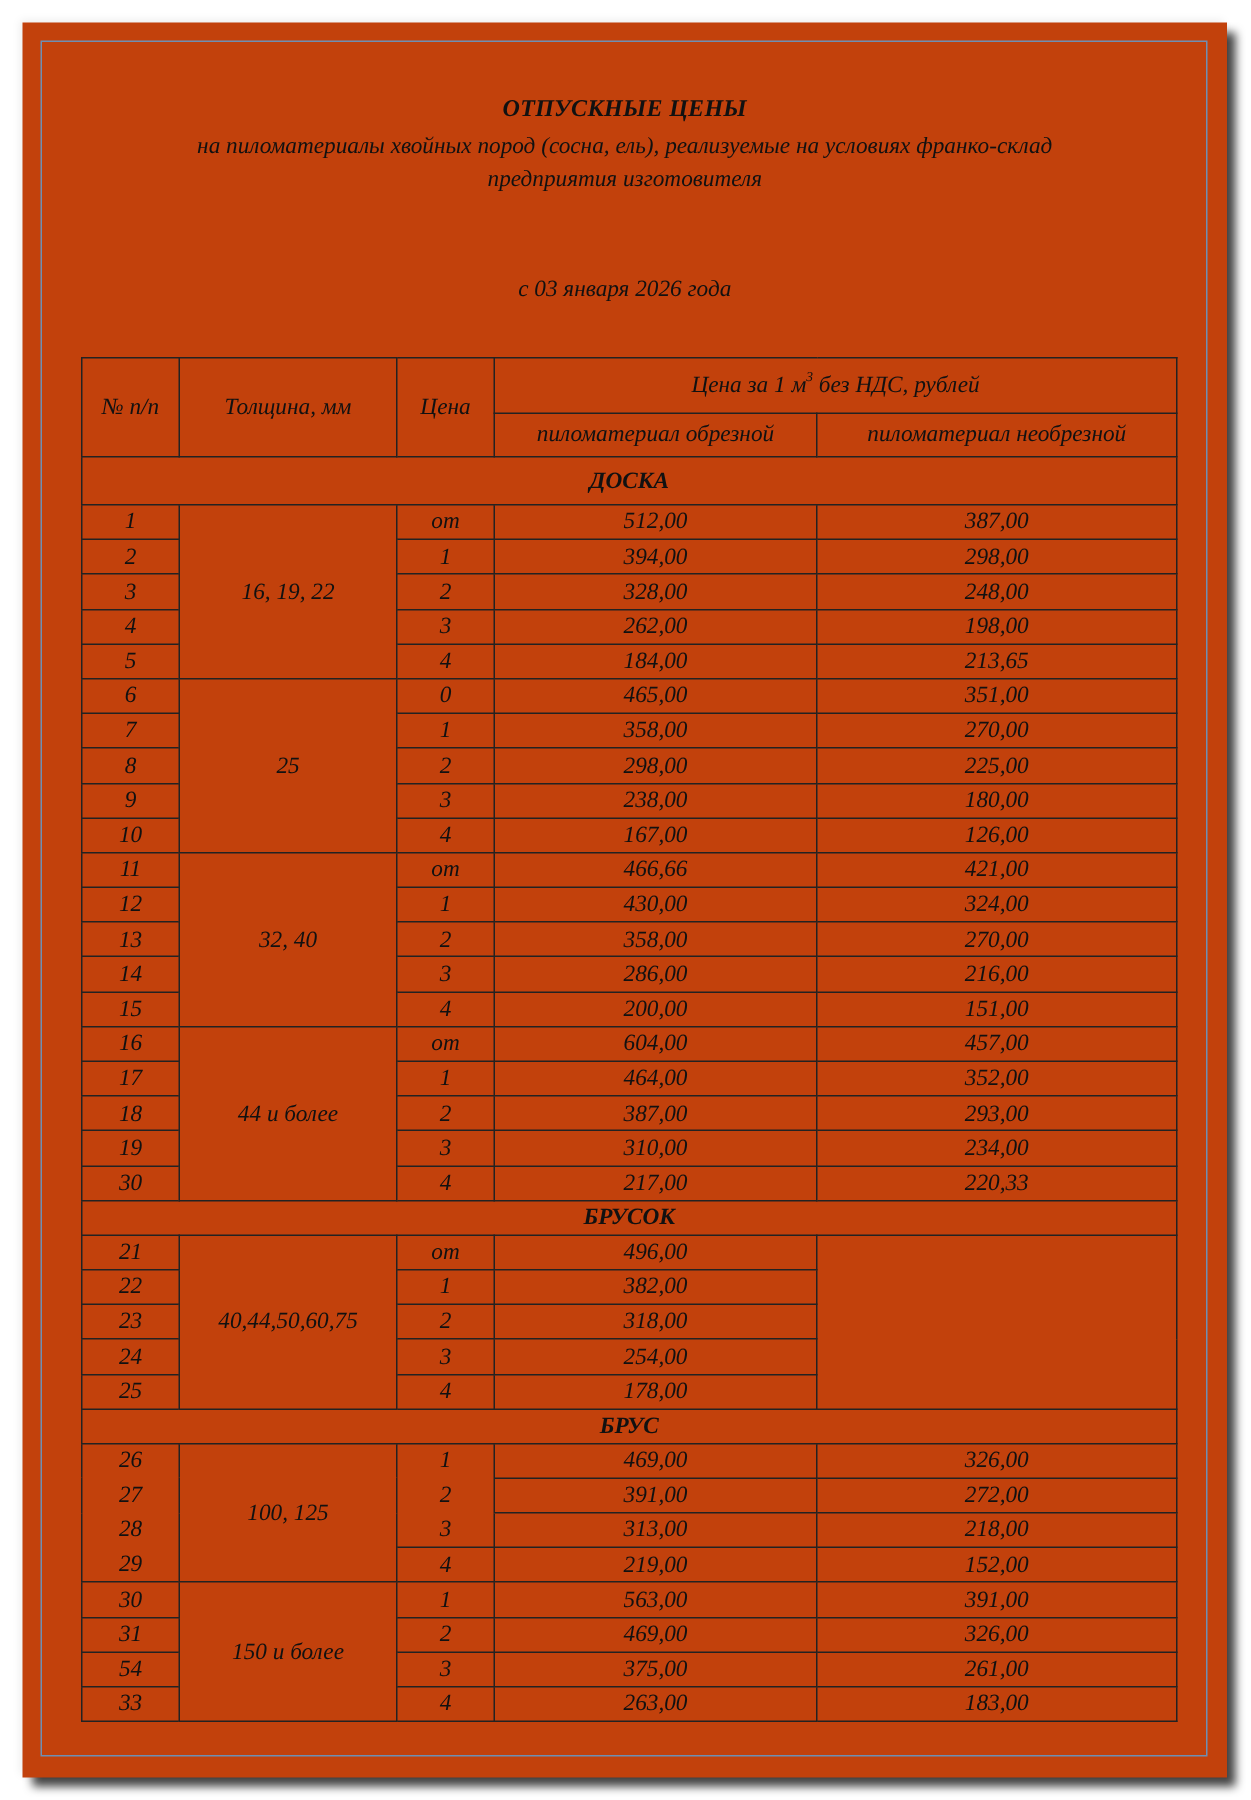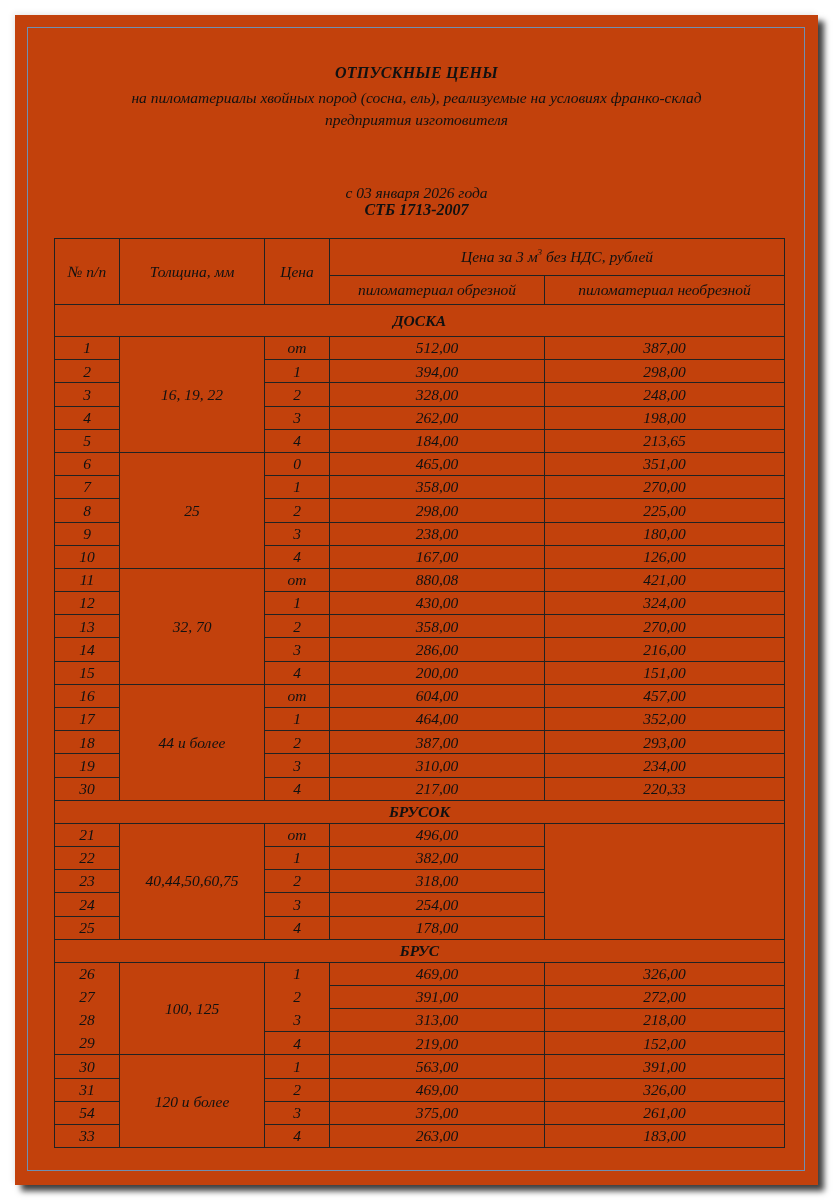--- a/index.html
+++ b/index.html
@@ -47,36 +47,35 @@
 </head>
 <body>
 
 <div class="page">
   <div class="frame"></div>
 
   <div class="center-line title">ОТПУСКНЫЕ ЦЕНЫ</div>
   <div class="center-line sub2">предприятия изготовителя</div>
   <div class="center-line sub1">на пиломатериалы хвойных пород (сосна, ель), реализуемые на условиях франко-склад</div>
   <div class="center-line date">с 03 января 2026 года</div>
-  <div class="center-line std">СТБ 1713-2007</div>
 
   <table class="price">
     <colgroup>
       <col style="width:65px">
         <col style="width:145px">
         <col style="width:65px">
         <col style="width:215px">
         <col style="width:240px">
     </colgroup>
     <thead>
       <tr>
         <th class="h1" rowspan="2">№ п/п</th>
         <th class="h1" rowspan="2">Толщина, мм</th>
         <th class="h1" rowspan="2">Цена</th>
-        <th class="h1" colspan="2"><span>Цена за 3 м</span><sup>3</sup><span style="white-space:pre"> без НДС, рублей</span></th>
+        <th class="h1" colspan="2"><span>Цена за 1 м</span><sup>3</sup><span style="white-space:pre"> без НДС, рублей</span></th>
       </tr>
       <tr>
         <th class="h2">пиломатериал обрезной</th>
         <th class="h2">пиломатериал необрезной</th>
       </tr>
     </thead>
     <tbody id="tbody">
         <tr class="section">
           <td colspan="5">ДОСКА</td>
         </tr>
@@ -137,23 +136,23 @@
           <td class="inner-top">180,00</td>
         </tr>
         <tr class="row">
           <td class="inner-top">10</td>
           <td class="inner-top">4</td>
           <td class="inner-top">167,00</td>
           <td class="inner-top">126,00</td>
         </tr>
         <tr class="row">
           <td>11</td>
-          <td rowspan="5">32, 70</td>
-          <td>от</td>
-          <td>880,08</td>
+          <td rowspan="5">32, 40</td>
+          <td>от</td>
+          <td>466,66</td>
           <td>421,00</td>
         </tr>
         <tr class="row">
           <td class="inner-top">12</td>
           <td class="inner-top">1</td>
           <td class="inner-top">430,00</td>
           <td class="inner-top">324,00</td>
         </tr>
         <tr class="row">
           <td class="inner-top">13</td>
@@ -257,21 +256,21 @@
           <td class="inner-top">218,00</td>
         </tr>
         <tr class="row">
           <td class="no-top">29</td>
           <td class="inner-top">4</td>
           <td class="inner-top">219,00</td>
           <td class="inner-top">152,00</td>
         </tr>
         <tr class="row">
           <td>30</td>
-          <td rowspan="4">120 и более</td>
+          <td rowspan="4">150 и более</td>
           <td>1</td>
           <td>563,00</td>
           <td>391,00</td>
         </tr>
         <tr class="row">
           <td class="inner-top">31</td>
           <td class="inner-top">2</td>
           <td class="inner-top">469,00</td>
           <td class="inner-top">326,00</td>
         </tr>

